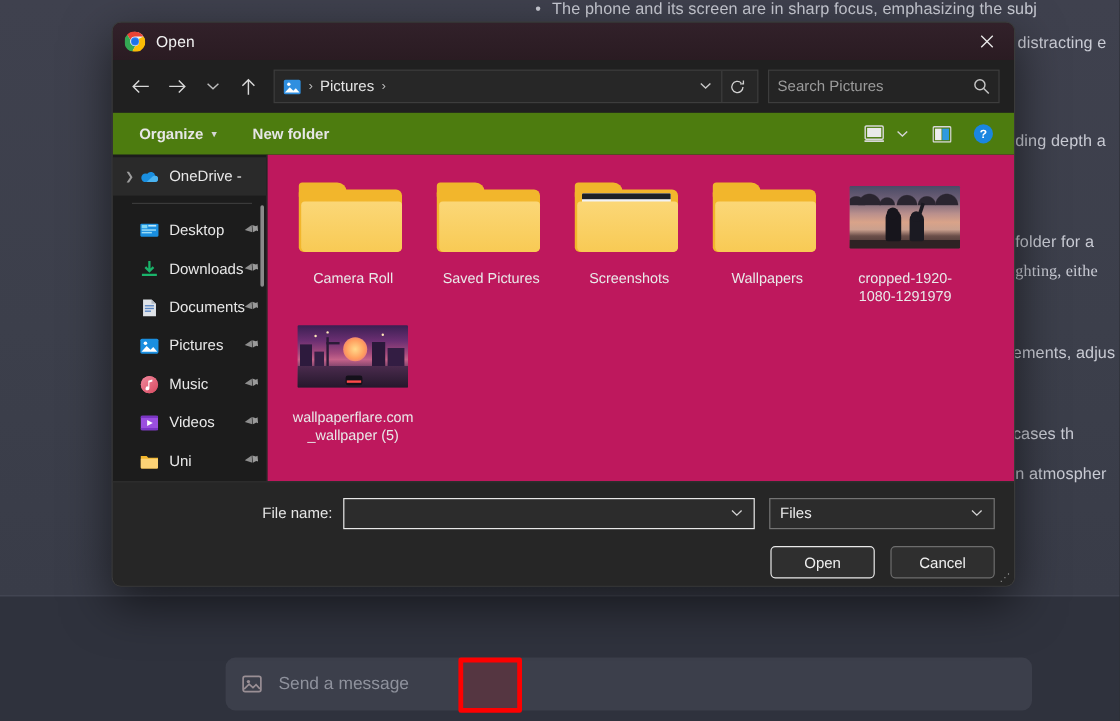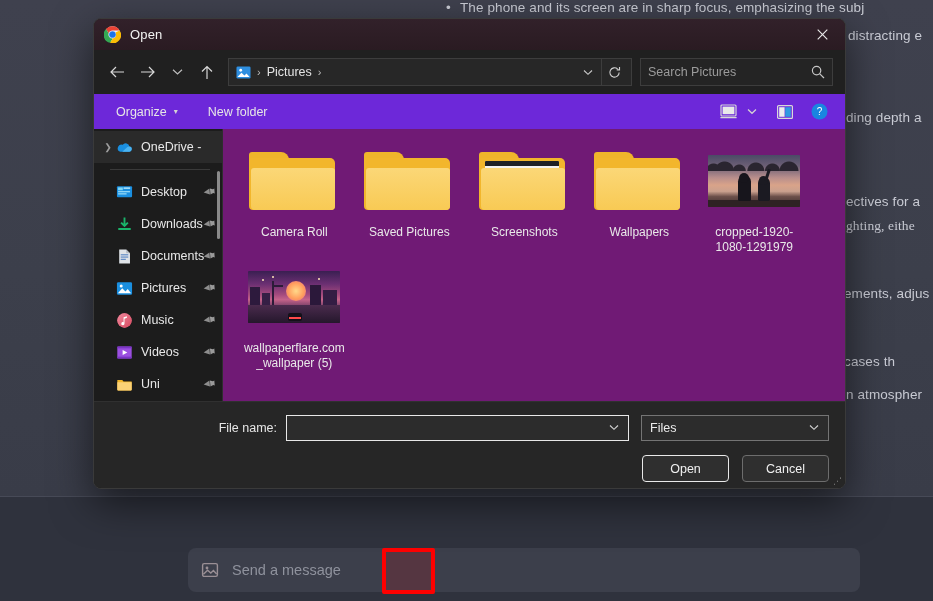--- a/index.html
+++ b/index.html
@@ -142,23 +142,24 @@
     flex: 1 1 auto;
     background: transparent; border: none; outline: none;
     color: #a3a3a3; font-size: 12.5px;
     font-family: "Liberation Sans", sans-serif;
   }
   #search-input::placeholder { color: #9b9b9b; }
 
   
   #cmdbar {
     height: 35px;
-    background: #6d28d9;
+    background: #4d7c0f;
     display: flex; align-items: center;
     padding: 0 12px 0 14px;
+    font-weight: bold;
   }
   .cmd-item {
     color: #e6e6e6; font-size: 12.5px;
     height: 26px; display: flex; align-items: center;
     padding: 0 8px; border-radius: 4px;
   }
   .cmd-caret { font-size: 8px; margin-left: 7px; color: #d4d4d4; }
   #cmd-spacer { flex: 1 1 auto; }
   .cmd-icon-btn {
     height: 26px; display: flex; align-items: center;
@@ -209,21 +210,21 @@
   }
   #side-scroll {
     position: absolute; right: 2px; top: 42px;
     width: 3px; height: 68px;
     background: #8a8a8a; border-radius: 2px;
   }
 
   #content {
     flex: 1 1 auto;
     position: relative;
-    background: #701a75;
+    background: #be185d;
     padding: 10px 0 0 14px;
   }
   #grid {
     display: flex; flex-wrap: wrap;
     align-content: flex-start;
   }
   .tile {
     width: 115px;
     padding-top: 6px;
     display: flex; flex-direction: column; align-items: center;
@@ -398,21 +399,21 @@
 
 <div id="bg-app">
   <div id="bg-top"></div>
   <div id="bg-bottom"></div>
 
   <div id="bg-lines">
       <div class="bg-bullet" style="left: 446px; top: 0px;">•</div>
       <div class="bg-line" style="left: 460px; top: 0px; text-align: right;">The phone and its screen are in sharp focus, emphasizing the subj</div>
       <div class="bg-line" style="left: 848px; top: 28px;">distracting e</div>
       <div class="bg-line" style="left: 846px; top: 110px;">ding depth a</div>
-      <div class="bg-line" style="left: 846px; top: 194px;">ectives for a</div>
+      <div class="bg-line" style="left: 846px; top: 194px;">folder for a</div>
       <div class="bg-line" style="left: 846px; top: 218px; font-family: Liberation Serif, serif;">ghting, eithe</div>
       <div class="bg-line" style="left: 844px; top: 286px;">ements, adjus</div>
       <div class="bg-line" style="left: 819px; top: 354px;">howcases th</div>
       <div class="bg-line" style="left: 846px; top: 387px;">n atmospher</div>
     </div>
 
   <div id="composer">
     <div id="composer-icon-wrap">
       <svg width="18" height="18" viewBox="0 0 18 18" fill="none" stroke="#9a8f95" stroke-width="1.4">
         <rect x="1.6" y="2.6" width="14.8" height="12.8" rx="1.6"></rect>

